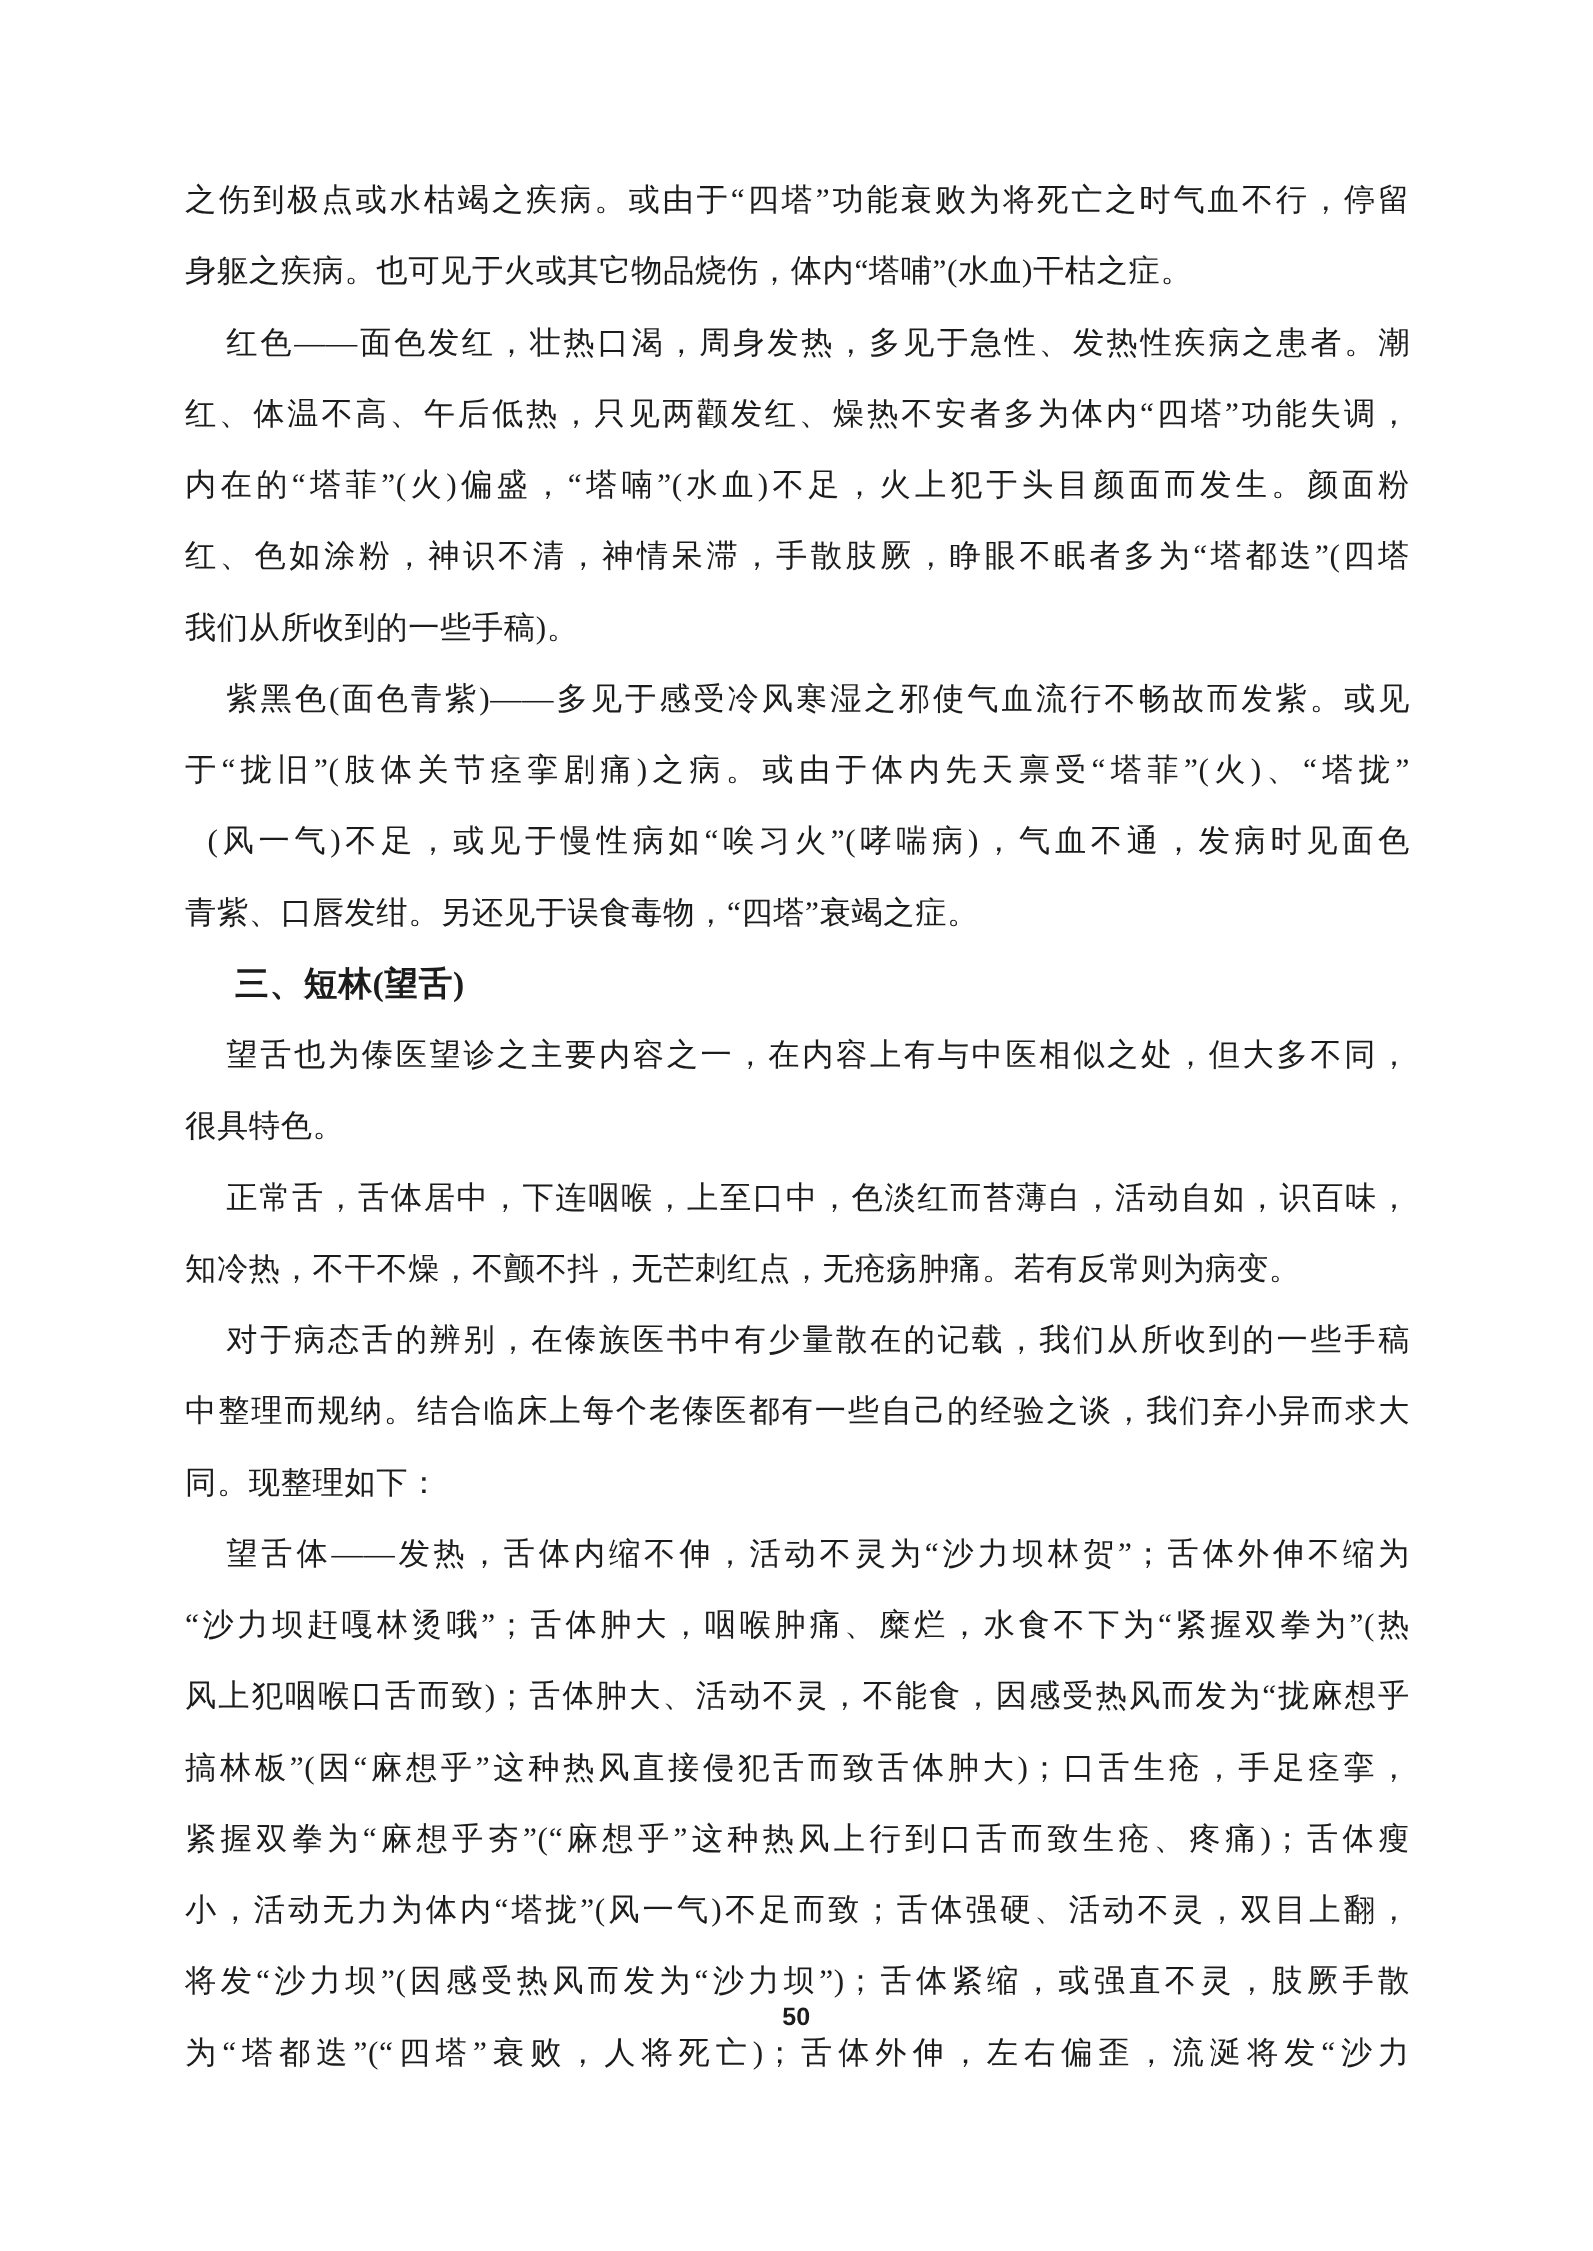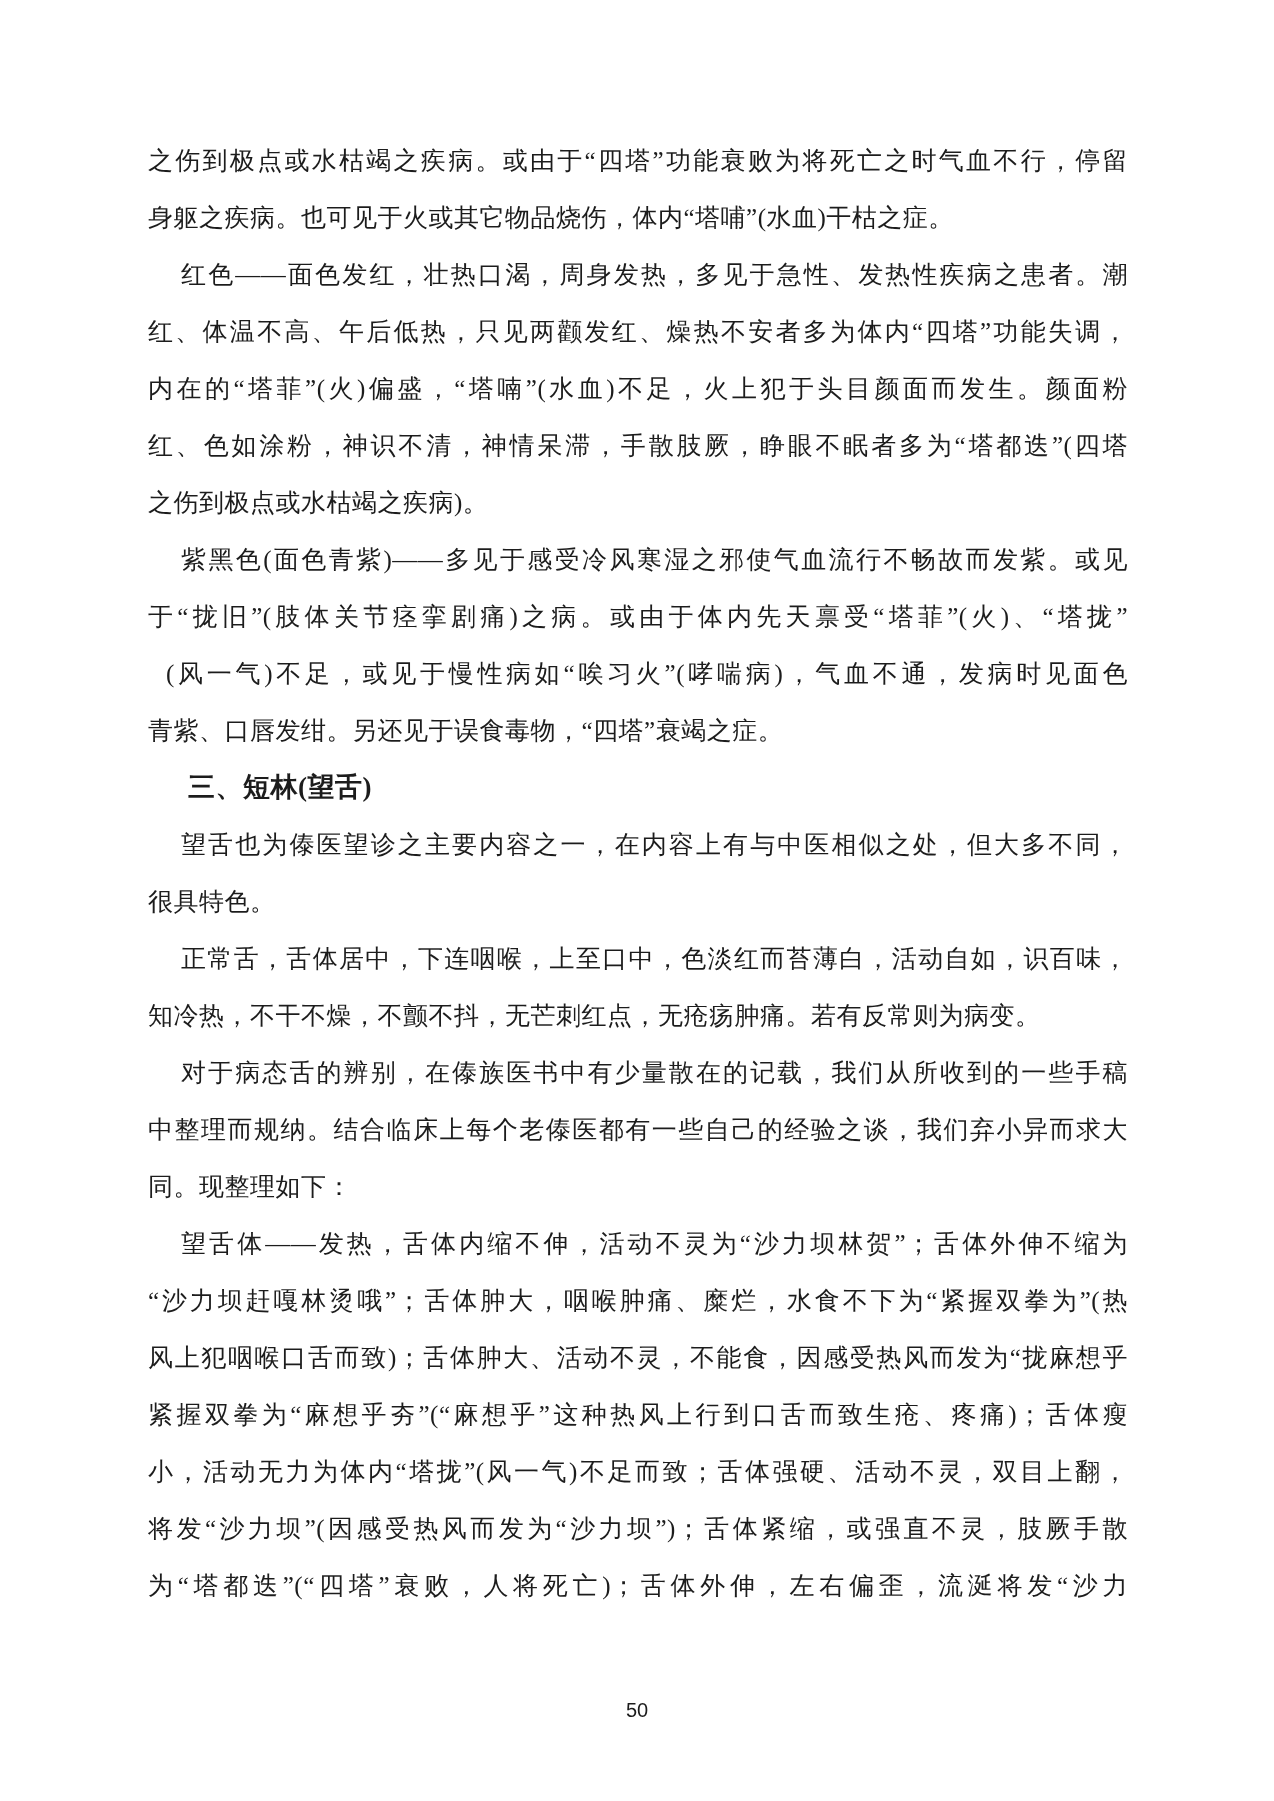--- a/index.html
+++ b/index.html
@@ -42,55 +42,57 @@
   .line.heading {
     font-weight: bold;
     font-size: 27px;
     text-indent: 40px;
     text-align: right;
     text-align-last: left;
   }
   .page-number {
     position: absolute;
     left: 0;
-    top: 1695px;
+    top: 1599px;
     width: 1274px;
     text-align: center;
     font-size: 20px;
     line-height: 30px;
     color: #1c1c1c;
     font-family: "Liberation Sans", "DejaVu Sans", sans-serif;
+    font-weight: bold;
   }
 </style>
 </head>
 <body>
 
 <div class="page">
   <div class="content" id="content">
       <div class="line stretch noindent">之伤到极点或水枯竭之疾病。或由于“四塔”功能衰败为将死亡之时气血不行，停留</div>
       <div class="line noindent">身躯之疾病。也可见于火或其它物品烧伤，体内“塔哺”(水血)干枯之症。</div>
       <div class="line stretch indent-para">红色——面色发红，壮热口渴，周身发热，多见于急性、发热性疾病之患者。潮</div>
       <div class="line stretch noindent">红、体温不高、午后低热，只见两颧发红、燥热不安者多为体内“四塔”功能失调，</div>
       <div class="line stretch noindent">内在的“塔菲”(火)偏盛，“塔喃”(水血)不足，火上犯于头目颜面而发生。颜面粉</div>
       <div class="line stretch noindent">红、色如涂粉，神识不清，神情呆滞，手散肢厥，睁眼不眠者多为“塔都迭”(四塔</div>
-      <div class="line noindent">之伤到极点或水枯竭之疾病)。</div>
+      <div class="line noindent">我们从所收到的一些手稿)。</div>
       <div class="line stretch indent-para">紫黑色(面色青紫)——多见于感受冷风寒湿之邪使气血流行不畅故而发紫。或见</div>
       <div class="line stretch noindent">于“拢旧”(肢体关节痉挛剧痛)之病。或由于体内先天禀受“塔菲”(火)、“塔拢”</div>
       <div class="line stretch indent-small">(风一气)不足，或见于慢性病如“唉习火”(哮喘病)，气血不通，发病时见面色</div>
       <div class="line noindent">青紫、口唇发绀。另还见于误食毒物，“四塔”衰竭之症。</div>
       <div class="line heading indent-para">三、短林(望舌)</div>
       <div class="line stretch indent-para">望舌也为傣医望诊之主要内容之一，在内容上有与中医相似之处，但大多不同，</div>
       <div class="line noindent">很具特色。</div>
       <div class="line stretch indent-para">正常舌，舌体居中，下连咽喉，上至口中，色淡红而苔薄白，活动自如，识百味，</div>
       <div class="line noindent">知冷热，不干不燥，不颤不抖，无芒刺红点，无疮疡肿痛。若有反常则为病变。</div>
       <div class="line stretch indent-para">对于病态舌的辨别，在傣族医书中有少量散在的记载，我们从所收到的一些手稿</div>
       <div class="line stretch noindent">中整理而规纳。结合临床上每个老傣医都有一些自己的经验之谈，我们弃小异而求大</div>
       <div class="line noindent">同。现整理如下：</div>
       <div class="line stretch indent-para">望舌体——发热，舌体内缩不伸，活动不灵为“沙力坝林贺”；舌体外伸不缩为</div>
       <div class="line stretch noindent">“沙力坝赶嘎林烫哦”；舌体肿大，咽喉肿痛、糜烂，水食不下为“紧握双拳为”(热</div>
       <div class="line stretch noindent">风上犯咽喉口舌而致)；舌体肿大、活动不灵，不能食，因感受热风而发为“拢麻想乎</div>
+      <div class="line stretch noindent">搞林板”(因“麻想乎”这种热风直接侵犯舌而致舌体肿大)；口舌生疮，手足痉挛，</div>
       <div class="line stretch noindent">紧握双拳为“麻想乎夯”(“麻想乎”这种热风上行到口舌而致生疮、疼痛)；舌体瘦</div>
       <div class="line stretch noindent">小，活动无力为体内“塔拢”(风一气)不足而致；舌体强硬、活动不灵，双目上翻，</div>
       <div class="line stretch noindent">将发“沙力坝”(因感受热风而发为“沙力坝”)；舌体紧缩，或强直不灵，肢厥手散</div>
       <div class="line stretch noindent">为“塔都迭”(“四塔”衰败，人将死亡)；舌体外伸，左右偏歪，流涎将发“沙力</div>
     </div>
   <div class="page-number">50</div>
 </div>
 
 </body></html>

